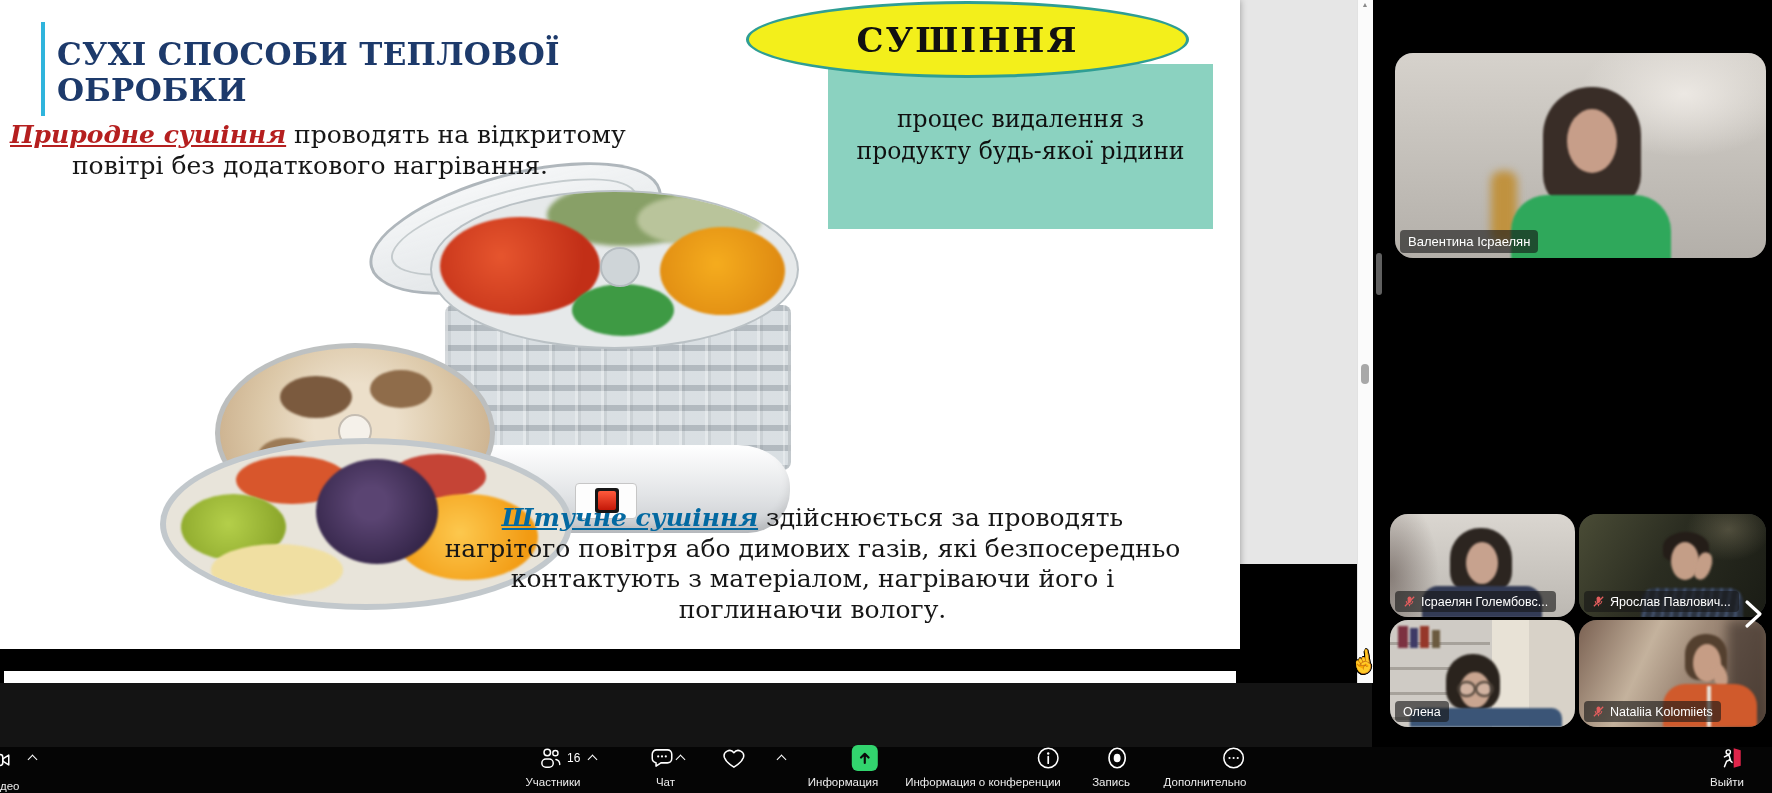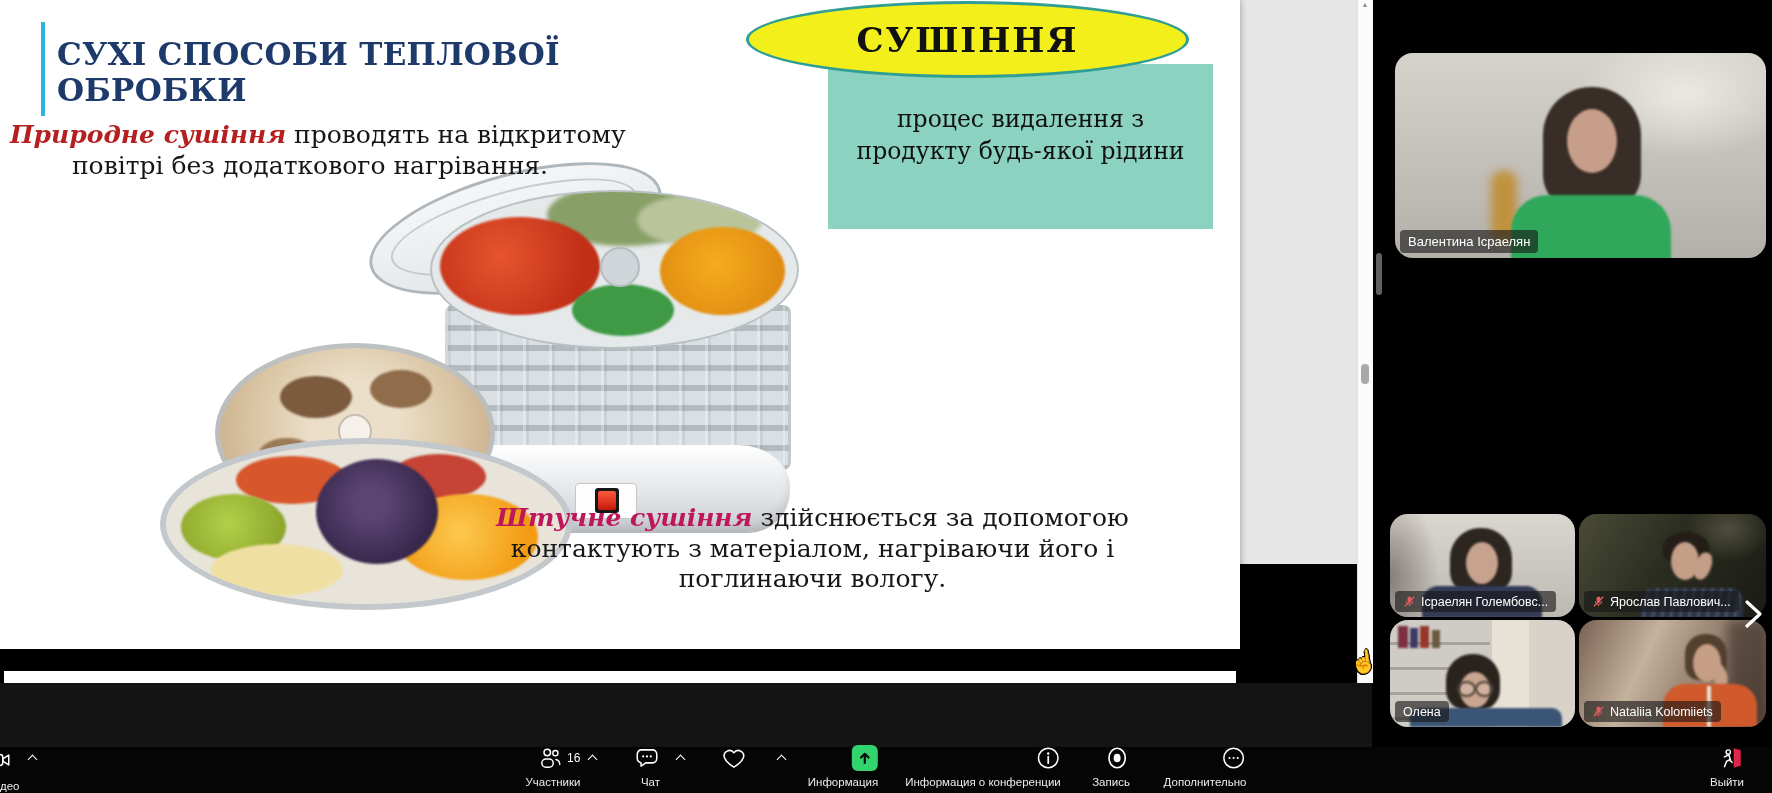--- a/index.html
+++ b/index.html
@@ -14,21 +14,21 @@
   .slide-title{left:57px;top:36px;width:700px;font-family:"DejaVu Serif",serif;
                font-weight:bold;font-size:31px;letter-spacing:.3px;}
   .bubble{left:746px;top:1px;width:437px;height:71px;border-radius:50%;z-index:3;
           display:flex;align-items:center;justify-content:center;
           font-family:"DejaVu Serif",serif;font-weight:bold;font-size:34px;letter-spacing:2px;color:#111;}
   .defbox{left:828px;top:64px;width:385px;height:165px;z-index:2;box-sizing:border-box;
           padding:40px 22px 0 22px;text-align:center;font-family:"DejaVu Serif",serif;
           font-size:23.5px;line-height:1.35;color:#101010;}
   .para{z-index:4;font-family:"DejaVu Serif",serif;font-size:25px;color:#161616;}
   .para .pline{text-align:center;white-space:nowrap;line-height:1.22;}
-  .lead{font-weight:bold;font-style:italic;}
+  .lead{font-weight:bold;font-style:italic;text-decoration:underline;}
   
   .photo{left:115px;top:158px;width:695px;height:465px;z-index:1;}
   .photo .b{position:absolute;}
   .blur1{filter:blur(1px);} .blur2{filter:blur(2px);}
   
   .slide-peek{left:4px;top:671px;width:1232px;height:12px;background:#fff;
               box-shadow:0 1px 3px rgba(0,0,0,.35);}
   .vscroll{left:1357px;top:0;width:15px;height:683px;background:#fbfbfb;border-left:1px solid #e2e2e2;}
   .vscroll-arrow{left:1360px;top:0;width:10px;height:9px;font-size:7px;color:#8a8a8a;text-align:center;line-height:9px;}
   .vscroll-thumb{left:1361px;top:364px;width:8px;height:20px;background:#a8a8a8;border-radius:4px;}
@@ -112,21 +112,22 @@
           <div class="b blur1" style="left:70px;top:12px;width:112px;height:48px;border-radius:50%;background:#d8562c;"></div>
           <div class="b blur1" style="left:225px;top:10px;width:95px;height:45px;border-radius:50%;background:#c54436;"></div>
           <div class="b blur1" style="left:15px;top:50px;width:105px;height:66px;border-radius:50%;background:radial-gradient(circle at 45% 45%,#b4cf4a,#8da82c 78%);"></div>
           <div class="b blur1" style="left:45px;top:100px;width:132px;height:52px;border-radius:50%;background:#f0dfa2;"></div>
           <div class="b blur1" style="left:230px;top:50px;width:142px;height:86px;border-radius:50%;background:radial-gradient(circle at 45% 45%,#fdc84e,#f29b13 75%);"></div>
           <div class="b blur1" style="left:150px;top:15px;width:122px;height:105px;border-radius:50%;background:radial-gradient(circle at 45% 42%,#5a4472 18%,#35264a 72%);"></div>
         </div>
       </div>
 
       <div class="b para" style="left:440px;top:503px;width:745px;">
-        <div class="pline"><span class="lead" style="color:#be185d;">Штучне сушіння</span><span> здійснюється за допомогою</span></div>
+        <div class="pline"><span class="lead" style="color:#0369a1;">Штучне сушіння</span><span> здійснюється за проводять</span></div>
+        <div class="pline">нагрітого повітря або димових газів, які безпосередньо</div>
         <div class="pline">контактують з матеріалом, нагріваючи його і</div>
         <div class="pline">поглинаючи вологу.</div>
       </div>
     </div>
 
     <div class="b slide-peek"></div>
     <div class="b vscroll"></div>
     <div class="b vscroll-arrow">▲</div>
     <div class="b vscroll-thumb"></div>
   </div>
@@ -243,21 +244,21 @@
         <rect x="4" y="13" width="10.5" height="7.5" rx="3.7" fill="none" stroke="#fff" stroke-width="1.4"></rect>
         <circle cx="16.5" cy="7.5" r="2.4" fill="none" stroke="#fff" stroke-width="1.3"></circle>
         <path d="M17 13.4c2.2.5 3.5 2.2 3.5 4.6" fill="none" stroke="#fff" stroke-width="1.3" stroke-linecap="round"></path>
       </svg>
       <span class="count">16</span>
     </div>
     <div class="tlabel">Участники</div>
   </div>
   <div class="b caret" style="left:588px;top:753px;"></div>
 
-  <div class="tb" style="left:647px;">
+  <div class="tb" style="left:662px;">
     <div class="ticon">
       <svg width="26" height="26" viewBox="0 0 24 24">
         <path d="M7 4.5h10a4 4 0 0 1 4 4v4a4 4 0 0 1-4 4h-6l-4.5 3v-3.2A4 4 0 0 1 3 12.5v-4a4 4 0 0 1 4-4z" fill="none" stroke="#fff" stroke-width="1.4" stroke-linejoin="round"></path>
         <circle cx="8.5" cy="10.5" r="1" fill="#fff"></circle>
           <circle cx="12" cy="10.5" r="1" fill="#fff"></circle>
           <circle cx="15.5" cy="10.5" r="1" fill="#fff"></circle>
       </svg>
     </div>
     <div class="tlabel">Чат</div>
   </div>

